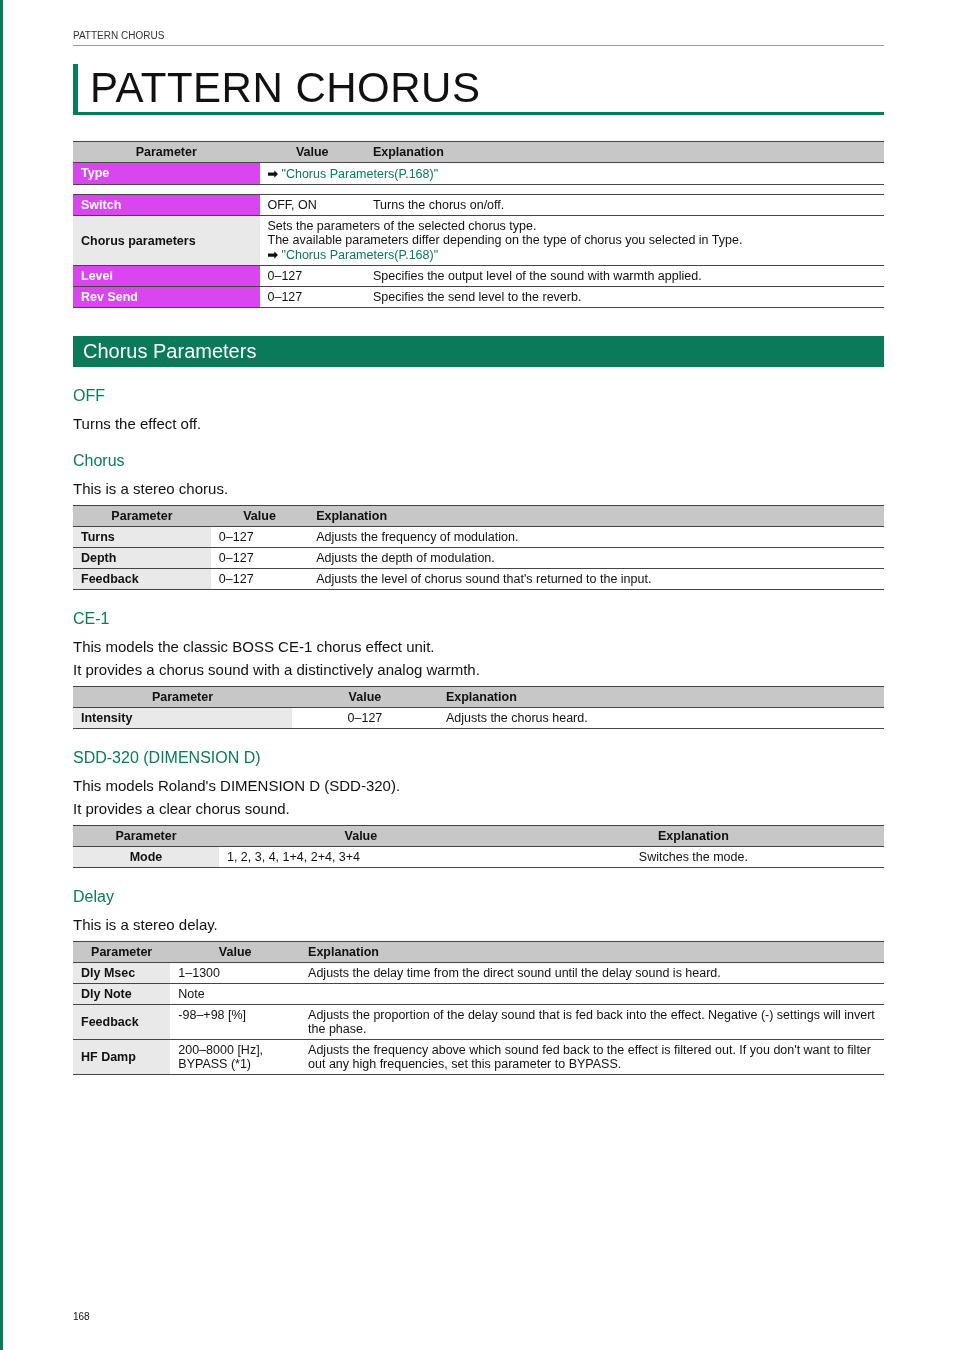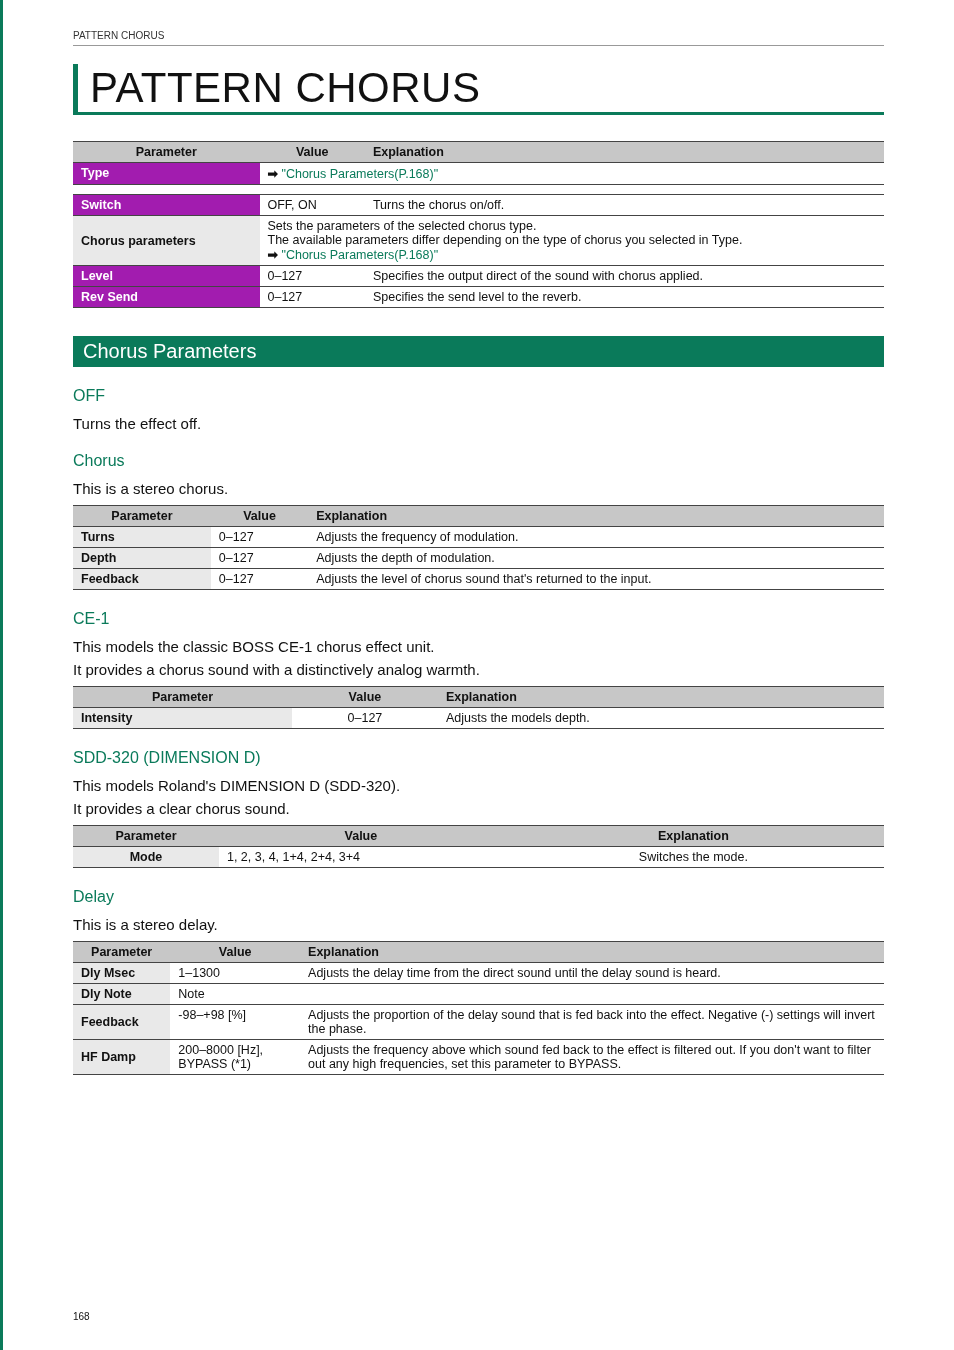--- a/index.html
+++ b/index.html
@@ -74,21 +74,21 @@
     border-bottom: 1px solid #444;
     vertical-align: top;
   }
   td.label, th.label { text-align: left; }
   td.param {
     font-weight: bold;
     background: #e9e9e9;
   }
   td.param-dark {
     font-weight: bold;
-    background: #a21caf;
+    background: #d946ef;
     color: #fff;
   }
   .link {
     color: #0a7a5a;
   }
   .arrow {
     color: #111;
     font-weight: bold;
   }
   .pagenum {
@@ -135,21 +135,21 @@
       <td colspan="2">
         <div>Sets the parameters of the selected chorus type.</div>
         <div>The available parameters differ depending on the type of chorus you selected in Type.</div>
         <span class="arrow">➡</span>
         <span class="link">"Chorus Parameters(P.168)"</span>
       </td>
     </tr>
     <tr>
       <td class="param-dark">Level</td>
       <td>0–127</td>
-      <td>Specifies the output direct of the sound with chorus applied.</td>
+      <td>Specifies the output level of the sound with warmth applied.</td>
     </tr>
     <tr>
       <td class="param-dark">Rev Send</td>
       <td>0–127</td>
       <td>Specifies the send level to the reverb.</td>
     </tr>
   </tbody>
 </table>
 
 <h2 class="section-bar">Chorus Parameters</h2>
@@ -194,21 +194,21 @@
     <tr>
       <th style="width:27%;">Parameter</th>
       <th style="width:18%;">Value</th>
       <th class="label">Explanation</th>
     </tr>
   </thead>
   <tbody>
     <tr>
       <td class="param">Intensity</td>
       <td class="center">0–127</td>
-      <td>Adjusts the models depth.</td>
+      <td>Adjusts the chorus heard.</td>
     </tr>
   </tbody>
 </table>
 
 <h3>SDD-320 (DIMENSION D)</h3>
 <p class="body">This models Roland's DIMENSION D (SDD-320).</p>
 <p class="body">It provides a clear chorus sound.</p>
 <table>
   <thead>
     <tr>

